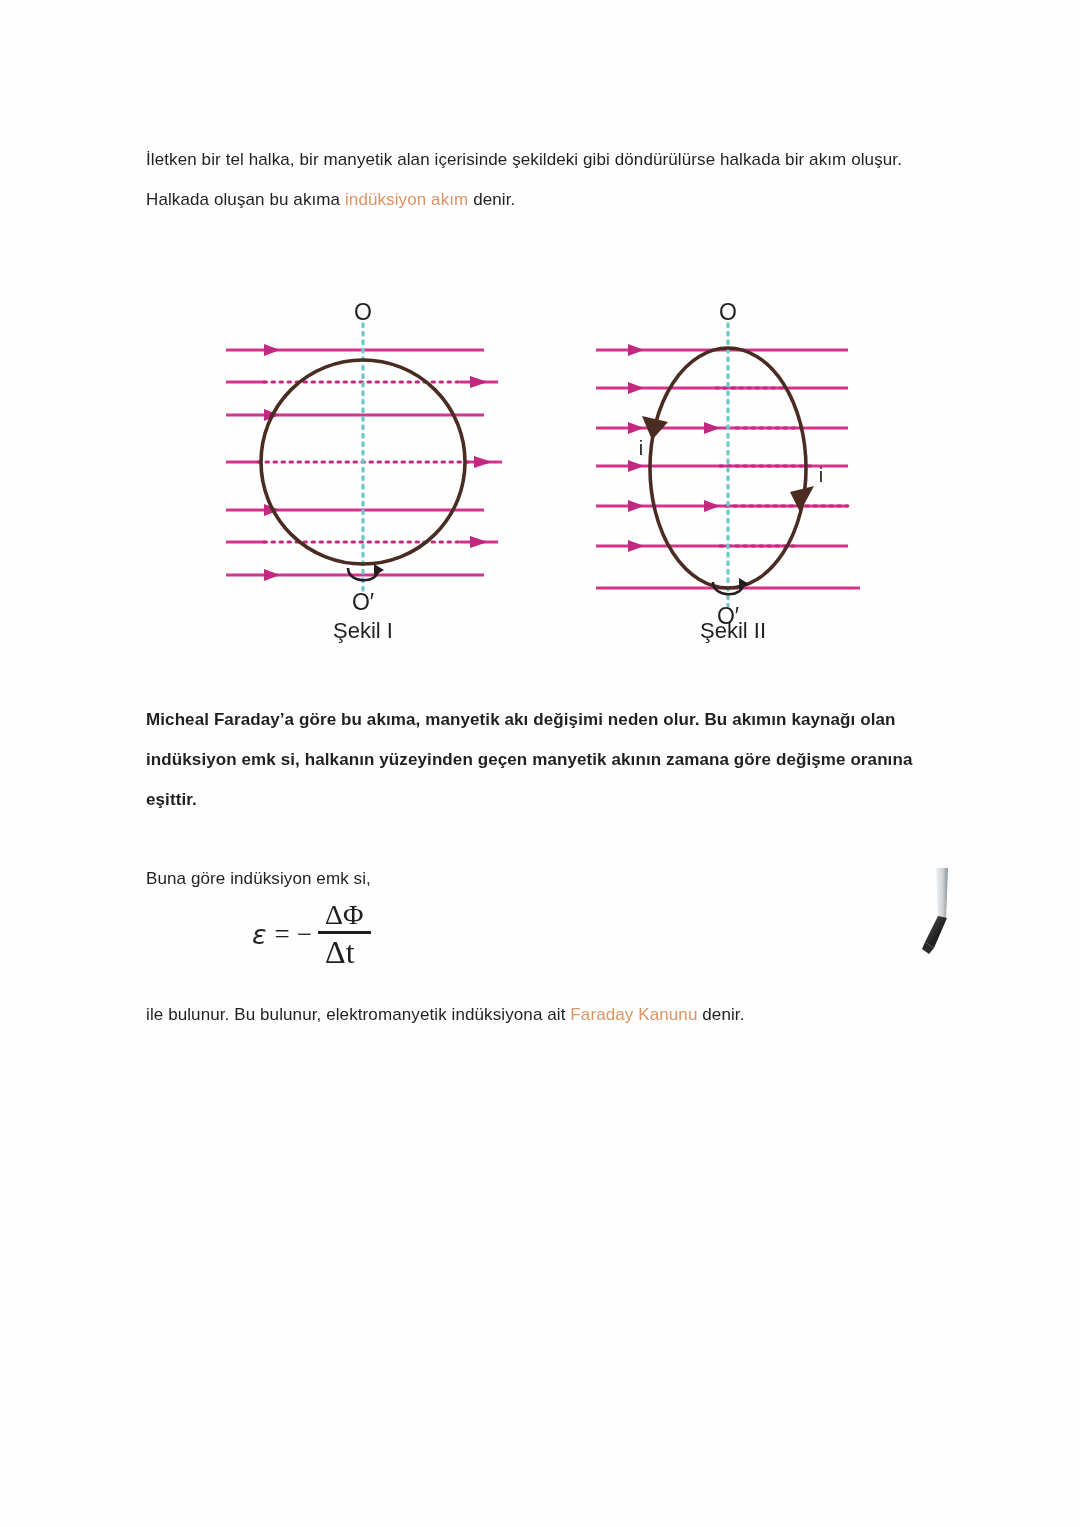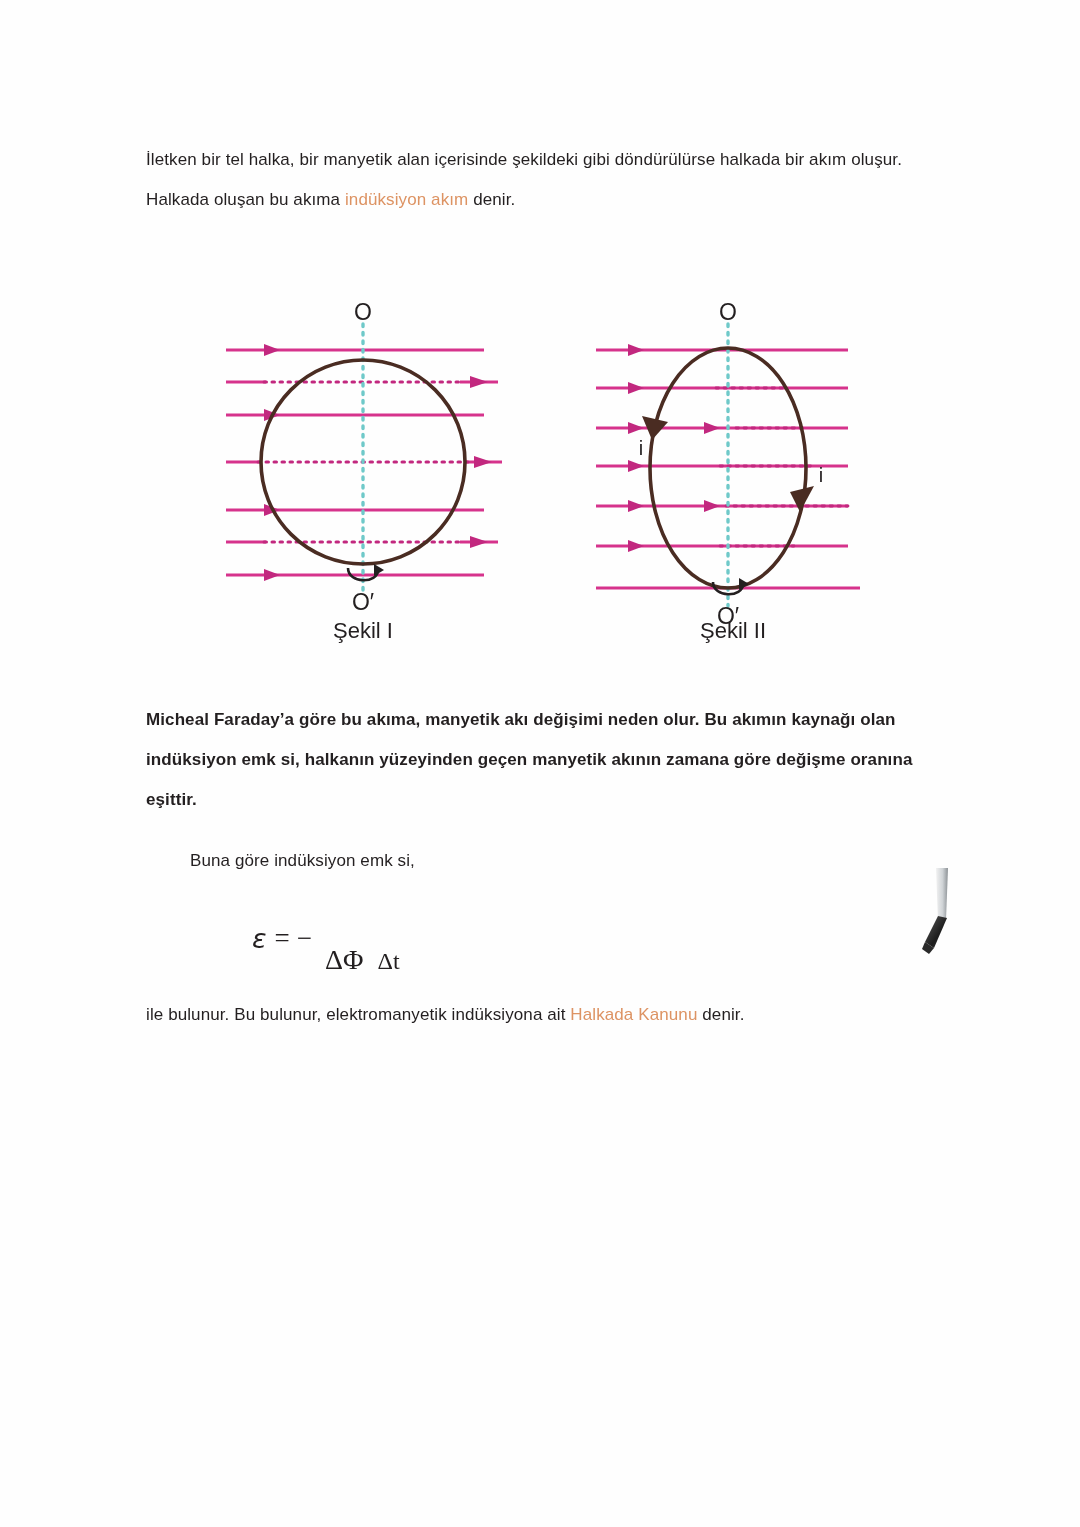--- a/index.html
+++ b/index.html
@@ -27,21 +27,21 @@
     position: absolute;
     left: 146px;
     width: 812px;
     font-size: 17px;
     line-height: 40px;
     color: #231f20;
     letter-spacing: 0.1px;
   }
   .para-1 { top: 140px; }
   .para-2 { top: 700px; font-weight: bold; }
-  .para-3 { top: 841px; margin-left: 44px; }
+  .para-3 { top: 859px; }
   .para-4 { top: 995px; }
 
   .hl {
     color: #dd9363;
   }
 
   
   .formula {
     position: absolute;
     left: 252px;
@@ -55,37 +55,35 @@
   .formula .eps {
     font-style: italic;
     font-family: "DejaVu Sans", sans-serif;
     font-size: 27px;
     margin-right: 8px;
   }
   .formula .eq { margin-right: 7px; font-size: 27px; }
   .formula .minus { margin-right: 6px; font-size: 27px; }
   .frac {
     display: inline-flex;
-    flex-direction: row;
-    align-items: center;
+    flex-direction: column;
     line-height: 1.05;
-    margin-top: 45px;
   }
   .frac .num {
     padding: 0 7px 2px 7px;
     font-size: 28px;
   }
   .frac .bar {
     width: 100%;
     height: 2.5px;
     background: #231f20;
   }
   .frac .den {
     padding: 2px 7px 0 7px;
-    font-size: 24px;
+    font-size: 32px;
   }
 
   
   .figures {
     position: absolute;
     left: 0;
     top: 300px;
     width: 1080px;
     height: 360px;
   }
@@ -253,21 +251,21 @@
     <span class="eq">=</span>
     <span class="minus">−</span>
     <span class="frac">
       <span class="num">ΔΦ</span>
       <span class="bar"></span>
       <span class="den">Δt</span>
     </span>
   </div>
 
   <div class="para para-4">
-    <span>ile bulunur. Bu bulunur, elektromanyetik indüksiyona ait </span><span class="hl">Halkada Kanunu</span><span> denir.</span>
+    <span>ile bulunur. Bu bulunur, elektromanyetik indüksiyona ait </span><span class="hl">Faraday Kanunu</span><span> denir.</span>
   </div>
 
   <div class="pen-artifact">
     <svg width="40" height="110" viewBox="0 0 40 110" xmlns="http://www.w3.org/2000/svg">
       <defs>
         <linearGradient id="penBody" x1="0" y1="0" x2="1" y2="0">
           <stop offset="0%" stop-color="#f2f2f2"></stop>
           <stop offset="55%" stop-color="#cfd3d6"></stop>
           <stop offset="100%" stop-color="#8d9296"></stop>
         </linearGradient>

